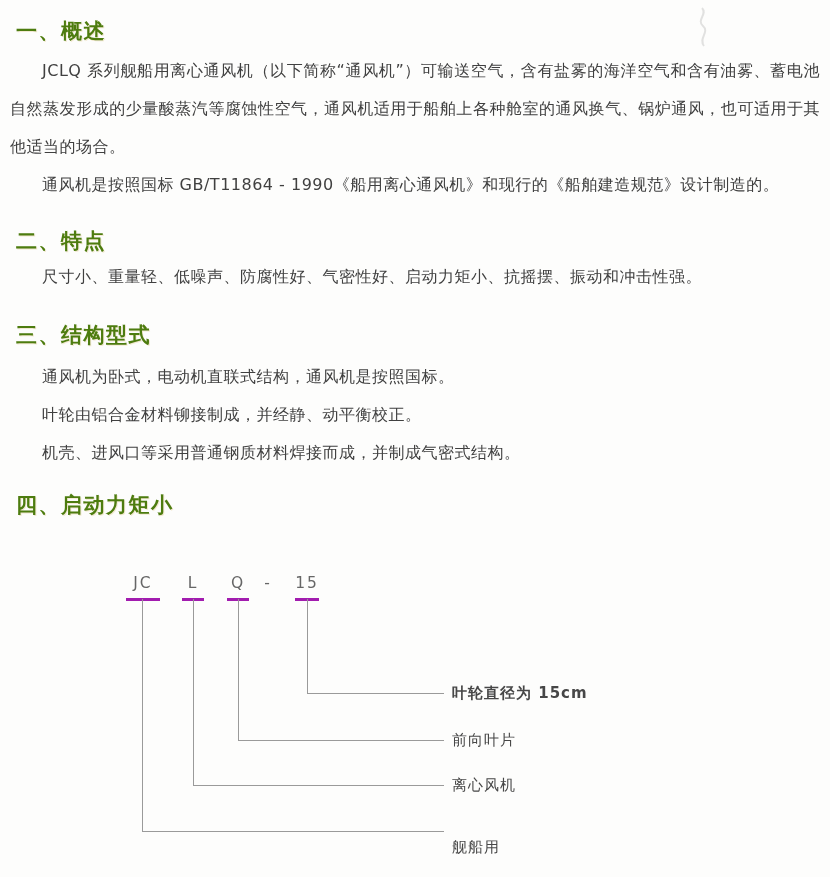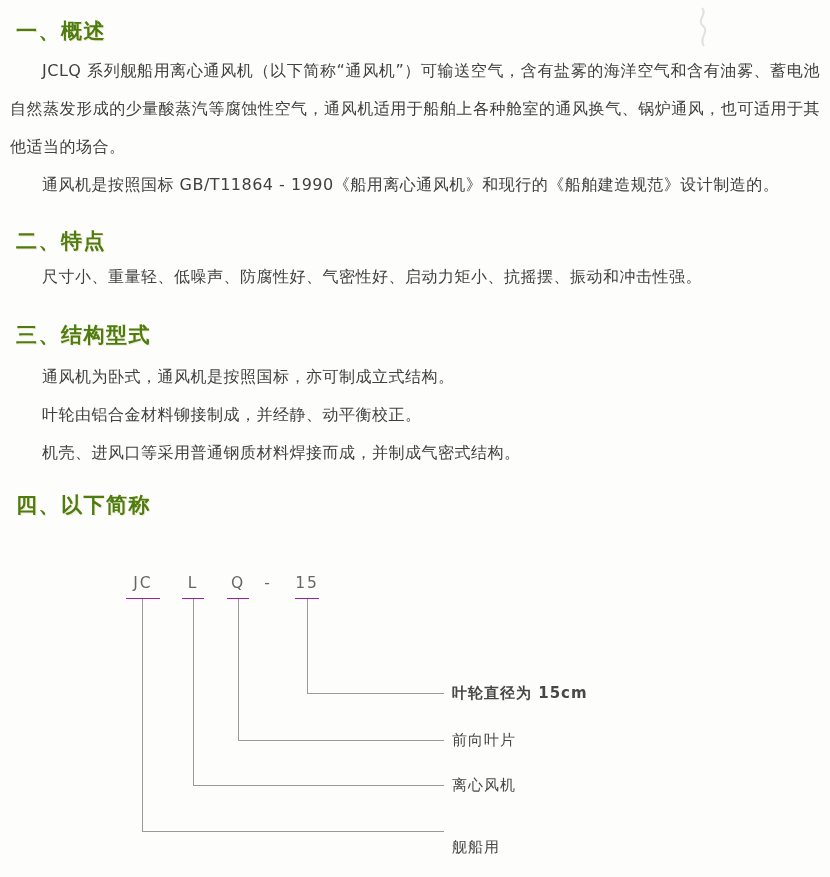--- a/index.html
+++ b/index.html
@@ -55,21 +55,21 @@
   }
   .code {
     position: absolute;
     top: 13px;
     text-align: center;
     color: #666;
     font-size: 15.5px;
     line-height: 20px;
     letter-spacing: 2px;
     padding-bottom: 5px;
-    border-bottom: 1px solid #a21caf;
+    border-bottom: 3px solid #a21caf;
   }
   .c-jc  { left: 126px; width: 34px; }
   .c-l   { left: 182px; width: 22px; }
   .c-q   { left: 227px; width: 22px; }
   .c-dash{ left: 258px; width: 20px; border-bottom: none; }
   .c-15  { left: 295px; width: 24px; }
 
   .leader {
     position: absolute;
     top: 39px;
@@ -112,27 +112,27 @@
   <p class="body-para p-overview-1">JCLQ 系列舰船用离心通风机（以下简称“通风机”）可输送空气，含有盐雾的海洋空气和含有油雾、蓄电池自然蒸发形成的少量酸蒸汽等腐蚀性空气，通风机适用于船舶上各种舱室的通风换气、锅炉通风，也可适用于其他适当的场合。</p>
 
   <p class="body-para">通风机是按照国标 GB/T11864 - 1990《船用离心通风机》和现行的《船舶建造规范》设计制造的。</p>
 
   <h2 class="sec-heading h-features">二、特点</h2>
 
   <p class="body-para p-features-1">尺寸小、重量轻、低噪声、防腐性好、气密性好、启动力矩小、抗摇摆、振动和冲击性强。</p>
 
   <h2 class="sec-heading h-structure">三、结构型式</h2>
 
-  <p class="body-para p-structure-1">通风机为卧式，通风机是按照国标，亦可制成立式结构。</p>
+  <p class="body-para p-structure-1">通风机为卧式，电动机直联式结构，通风机是按照国标。</p>
 
   <p class="body-para">叶轮由铝合金材料铆接制成，并经静、动平衡校正。</p>
 
   <p class="body-para">机壳、进风口等采用普通钢质材料焊接而成，并制成气密式结构。</p>
 
-  <h2 class="sec-heading h-model">四、以下简称</h2>
+  <h2 class="sec-heading h-model">四、启动力矩小</h2>
 
   <div class="diagram">
 
     <span class="code c-jc">JC</span>
     <span class="code c-l">L</span>
     <span class="code c-q">Q</span>
     <span class="code c-dash">-</span>
     <span class="code c-15">15</span>
 
     <div class="leader lead-15"></div>

